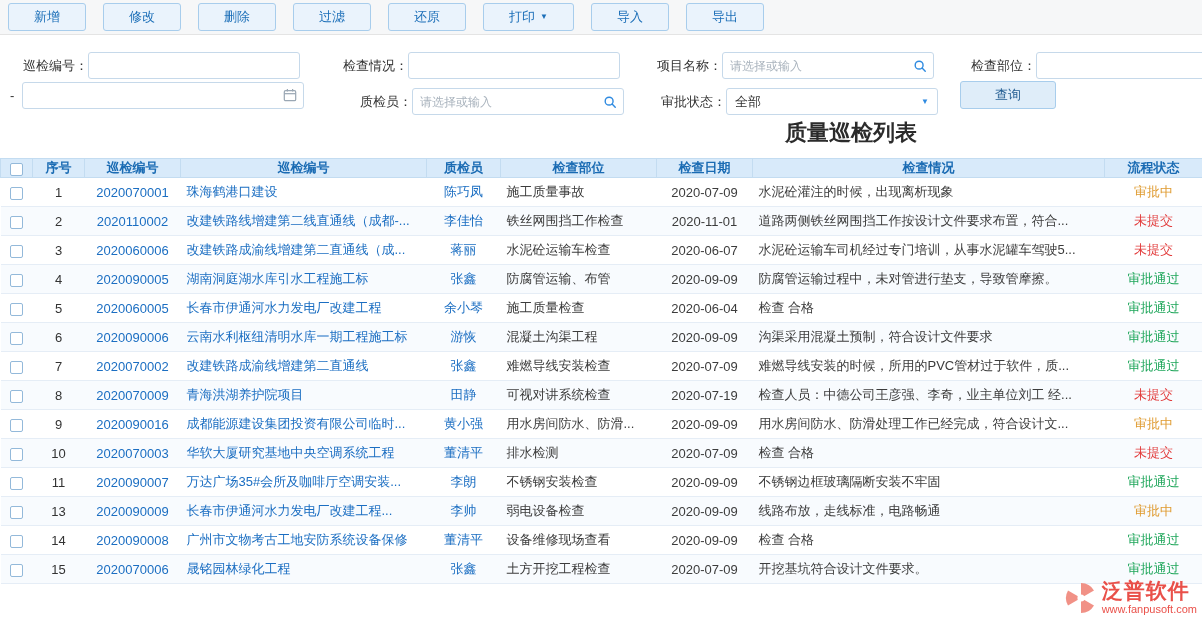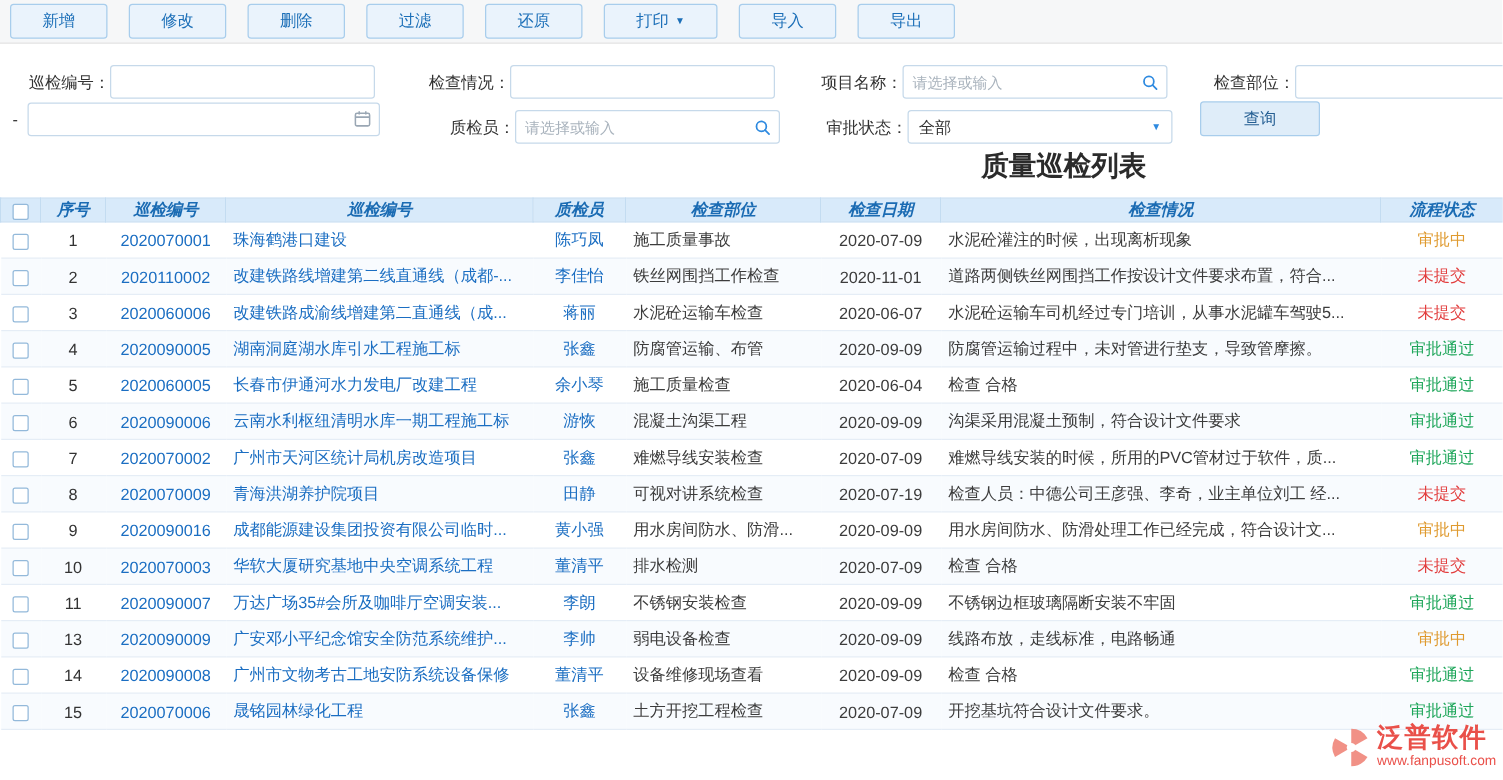--- a/index.html
+++ b/index.html
@@ -61,21 +61,21 @@
     color: #255f93; font-size: 13px; font-family: inherit; cursor: pointer;
   }
   
   .title-row { height: 40px; padding-left: 500px; text-align: center; display: flex; align-items: center; justify-content: center; }
   .page-title { font-size: 22px; font-weight: bold; color: #2b2b2b; }
   
   table.grid { width: 1202px; border-collapse: collapse; table-layout: fixed; margin-top: 5px; }
   .grid th {
     background: #d8eafa; border: 1px solid #c3dcf1;
     color: #1a6bb3; font-weight: bold; font-size: 13px;
-    height: 16px; padding: 0 6px; white-space: nowrap; overflow: hidden; font-style: italic;
+    height: 16px; padding: 0 6px; white-space: nowrap; overflow: hidden;
   }
   .grid td {
     height: 29px; padding: 0 6px; font-size: 13px;
     border-bottom: 1px solid #e5edf6;
     white-space: nowrap; overflow: hidden; text-overflow: ellipsis;
     vertical-align: middle;
   }
   .grid tbody tr:nth-child(even) { background: #f8fbfe; }
   .c-center { text-align: center; }
   .link { color: #1b6ec2; text-decoration: none; cursor: pointer; }
@@ -274,21 +274,21 @@
     <td class="c-inspector">游恢</td>
     <td class="c-part">混凝土沟渠工程</td>
     <td class="c-date">2020-09-09</td>
     <td class="c-situation">沟渠采用混凝土预制，符合设计文件要求</td>
     <td class="c-status" style="color: rgb(30, 166, 90);">审批通过</td>
   </tr>
         <tr>
     <td class="c-center"><span class="cb"></span></td>
     <td class="c-center">7</td>
     <td class="c-center"><a class="link">2020070002</a></td>
-    <td><a class="link">广州市天河区统计局机房改造项目</a></td>
+    <td><a class="link">改建铁路成渝线增建第二直通线</a></td>
     <td class="c-inspector">张鑫</td>
     <td class="c-part">难燃导线安装检查</td>
     <td class="c-date">2020-07-09</td>
     <td class="c-situation">难燃导线安装的时候，所用的PVC管材过于软件，质...</td>
     <td class="c-status" style="color: rgb(30, 166, 90);">审批通过</td>
   </tr>
         <tr>
     <td class="c-center"><span class="cb"></span></td>
     <td class="c-center">8</td>
     <td class="c-center"><a class="link">2020070009</a></td>
@@ -329,21 +329,21 @@
     <td class="c-inspector">李朗</td>
     <td class="c-part">不锈钢安装检查</td>
     <td class="c-date">2020-09-09</td>
     <td class="c-situation">不锈钢边框玻璃隔断安装不牢固</td>
     <td class="c-status" style="color: rgb(30, 166, 90);">审批通过</td>
   </tr>
         <tr>
     <td class="c-center"><span class="cb"></span></td>
     <td class="c-center">13</td>
     <td class="c-center"><a class="link">2020090009</a></td>
-    <td><a class="link">广安邓小平纪念馆安全防范系统维护...</a></td>
+    <td><a class="link">长春市伊通河水力发电厂改建工程...</a></td>
     <td class="c-inspector">李帅</td>
     <td class="c-part">弱电设备检查</td>
     <td class="c-date">2020-09-09</td>
     <td class="c-situation">线路布放，走线标准，电路畅通</td>
     <td class="c-status" style="color: rgb(223, 154, 47);">审批中</td>
   </tr>
         <tr>
     <td class="c-center"><span class="cb"></span></td>
     <td class="c-center">14</td>
     <td class="c-center"><a class="link">2020090008</a></td>

